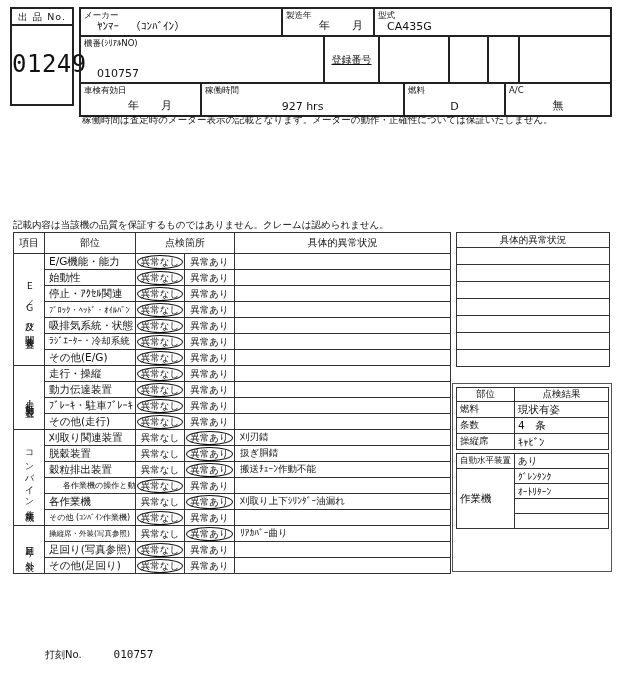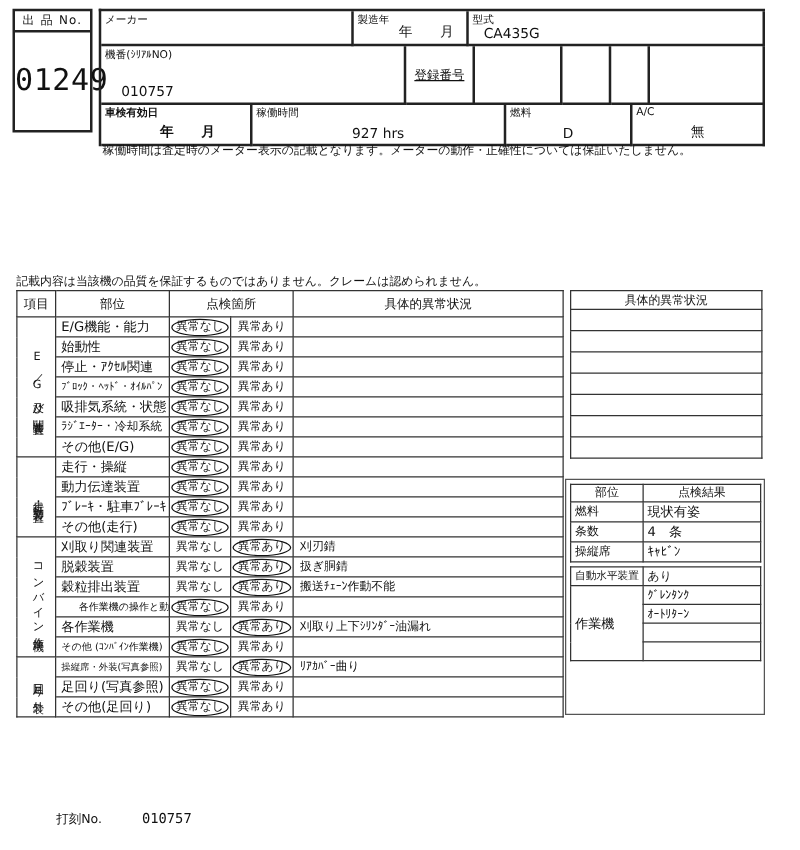--- a/index.html
+++ b/index.html
@@ -69,20 +69,21 @@
 
   <div class="lot-box">
     <div class="lot-label">出 品 No.</div>
     <div class="lot-value">01249</div>
   </div>
 
   <div class="head-table">
     <div class="h-row" style="height:28px;">
       <div class="h-cell" style="width:202px;">
         <div class="h-label">メーカー</div>
+        <div class="h-value v-left2">ﾔﾝﾏｰ　（ｺﾝﾊﾞｲﾝ）</div>
       </div>
       <div class="h-cell" style="width:92px;">
         <div class="h-label">製造年</div>
         <div class="h-value v-right">年　　月</div>
       </div>
       <div class="h-cell" style="width:237px;">
         <div class="h-label">型式</div>
         <div class="h-value v-left">CA435G</div>
       </div>
     </div>
@@ -93,21 +94,21 @@
       </div>
       <div class="h-cell mid" style="width:55px;">
         <span>登録番号</span>
       </div>
       <div class="h-cell" style="width:70px;"></div>
       <div class="h-cell" style="width:39px;"></div>
       <div class="h-cell" style="width:31px;"></div>
       <div class="h-cell" style="width:92px;"></div>
     </div>
     <div class="h-row" style="height:33px;">
-      <div class="h-cell" style="width:121px;font-weight:bold;">
+      <div class="h-cell" style="width:121px;">
         <div class="h-label">車検有効日</div>
         <div class="h-value v-right2">年　　月</div>
       </div>
       <div class="h-cell" style="width:203px;">
         <div class="h-label">稼働時間</div>
         <div class="h-value v-center">927  hrs</div>
       </div>
       <div class="h-cell" style="width:101px;">
         <div class="h-label">燃料</div>
         <div class="h-value v-center">D</div>

